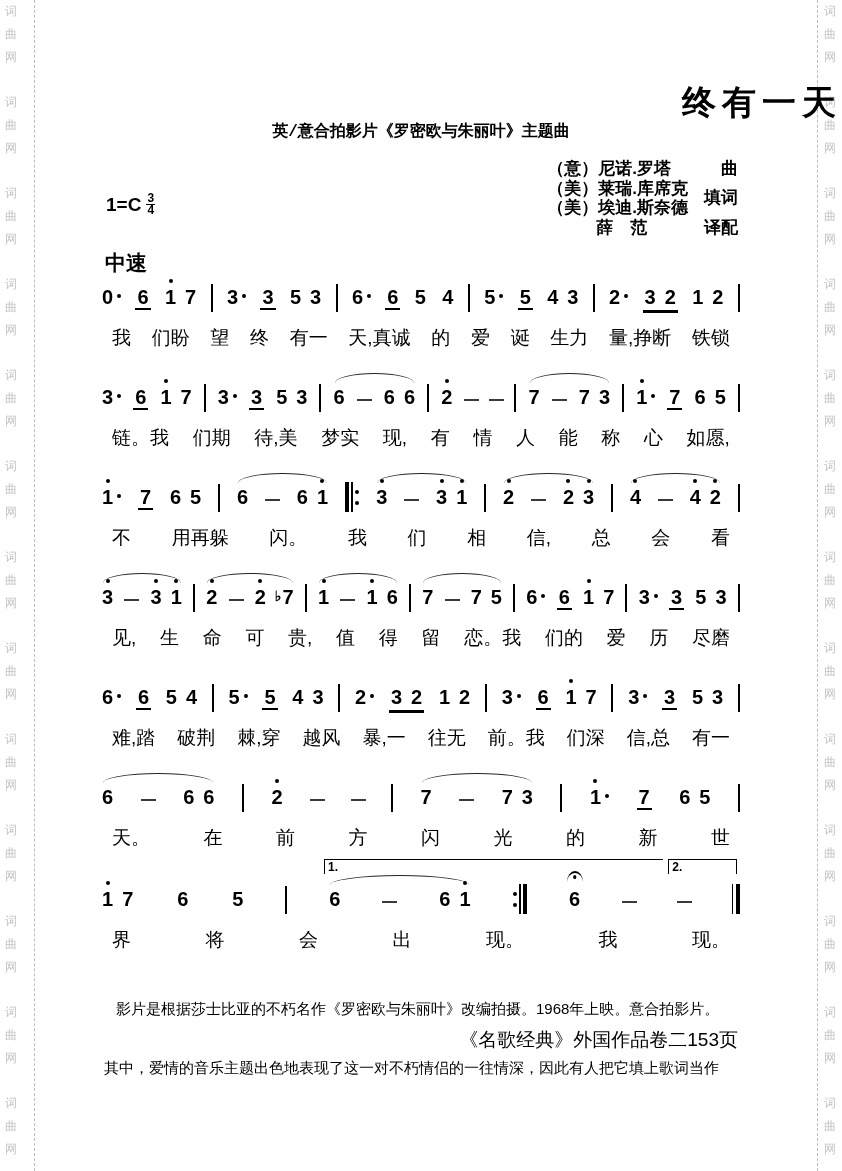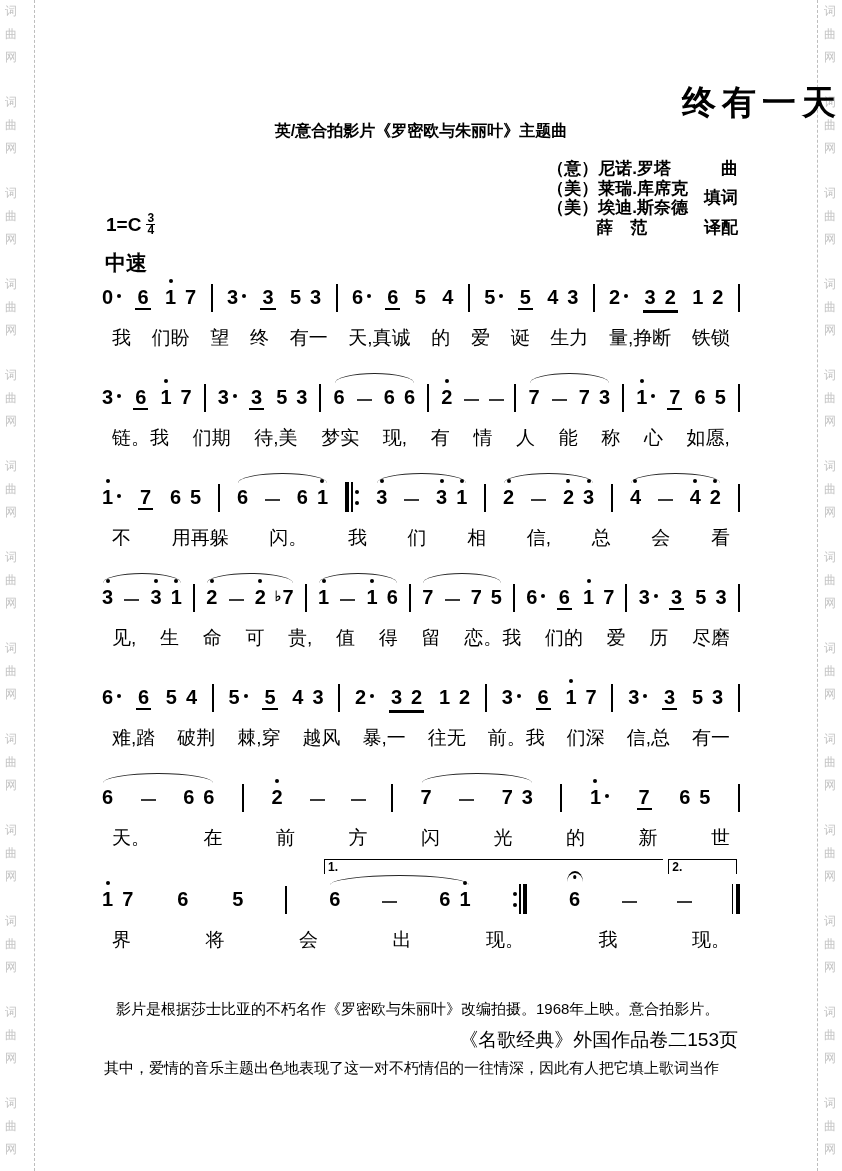--- a/index.html
+++ b/index.html
@@ -15,29 +15,29 @@
   .wm span{display:block;margin-bottom:11px;}
   .wm span.g{margin-bottom:33px;}
   .vline{position:absolute;top:0;height:100%;width:0;border-left:1px dashed #bdbdbd;}
   .vline-left{left:34px;}
   .vline-right{left:817px;}
 
   
   .title{position:absolute;top:80px;left:0;width:100%;text-align:right;margin:0;
          font-size:34px;font-weight:bold;letter-spacing:6px;}
   .subtitle{position:absolute;top:121px;left:0;width:100%;text-align:center;
-            font-size:16px;font-weight:600;}
+            font-size:16px;font-weight:600;font-family:Liberation Mono, monospace;}
   .credits{position:absolute;top:159px;right:104px;display:flex;gap:16px;
            font-size:17px;font-weight:600;}
   .credit-names div{line-height:19.5px;white-space:pre;}
   .credit-names div:last-child{padding-left:49px;}
   .credit-roles{display:flex;flex-direction:column;justify-content:space-between;
                 align-items:flex-end;line-height:19.5px;}
   .keysig{position:absolute;top:193px;left:106px;display:flex;align-items:center;gap:5px;
-          font-weight:bold;margin-top:20px;}
+          font-weight:bold;}
   .keysig .key{font-size:19px;}
   .timesig{display:inline-flex;flex-direction:column;align-items:center;font-size:12px;
            line-height:11px;font-weight:bold;}
   .timesig .tn{border-bottom:1px solid #000;padding:0 1px;}
   .tempo{position:absolute;top:249px;left:105px;font-size:21px;font-weight:bold;}
 
   
   .system{position:absolute;left:100px;width:640px;}
   .notes-row{display:flex;justify-content:space-between;align-items:flex-end;height:30px;}
   .note{position:relative;display:inline-block;font-size:20px;font-weight:bold;

